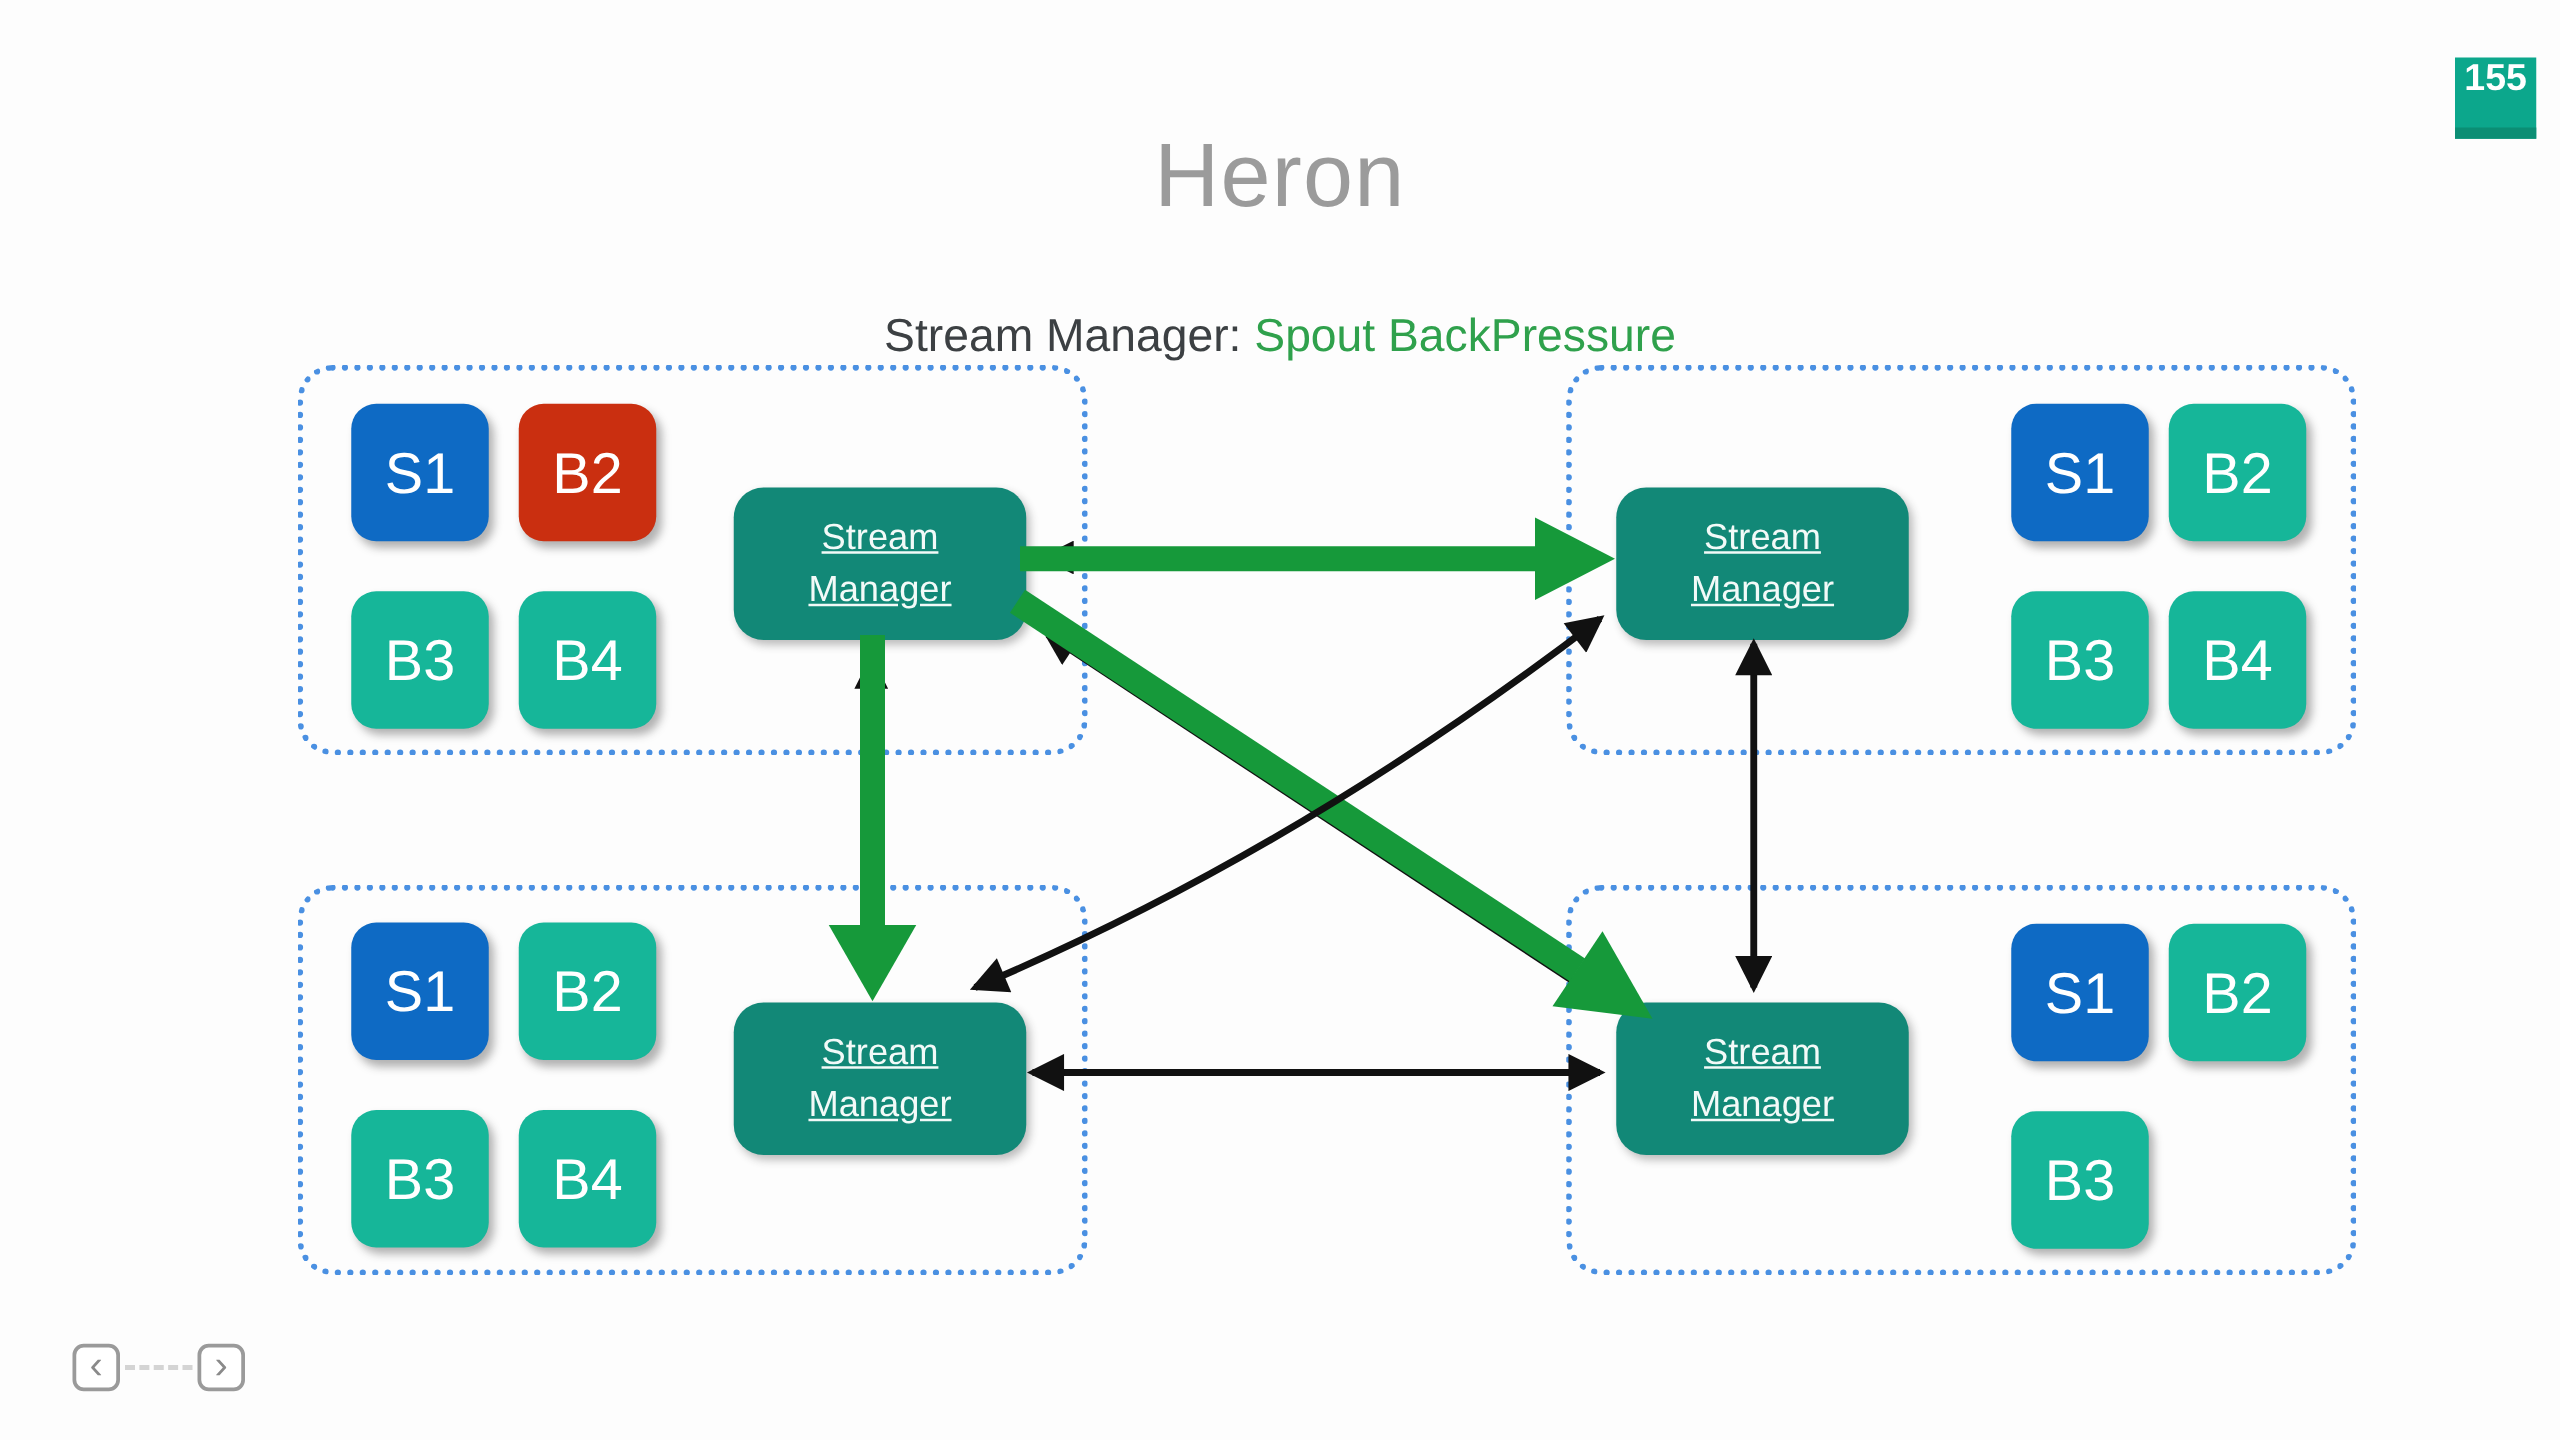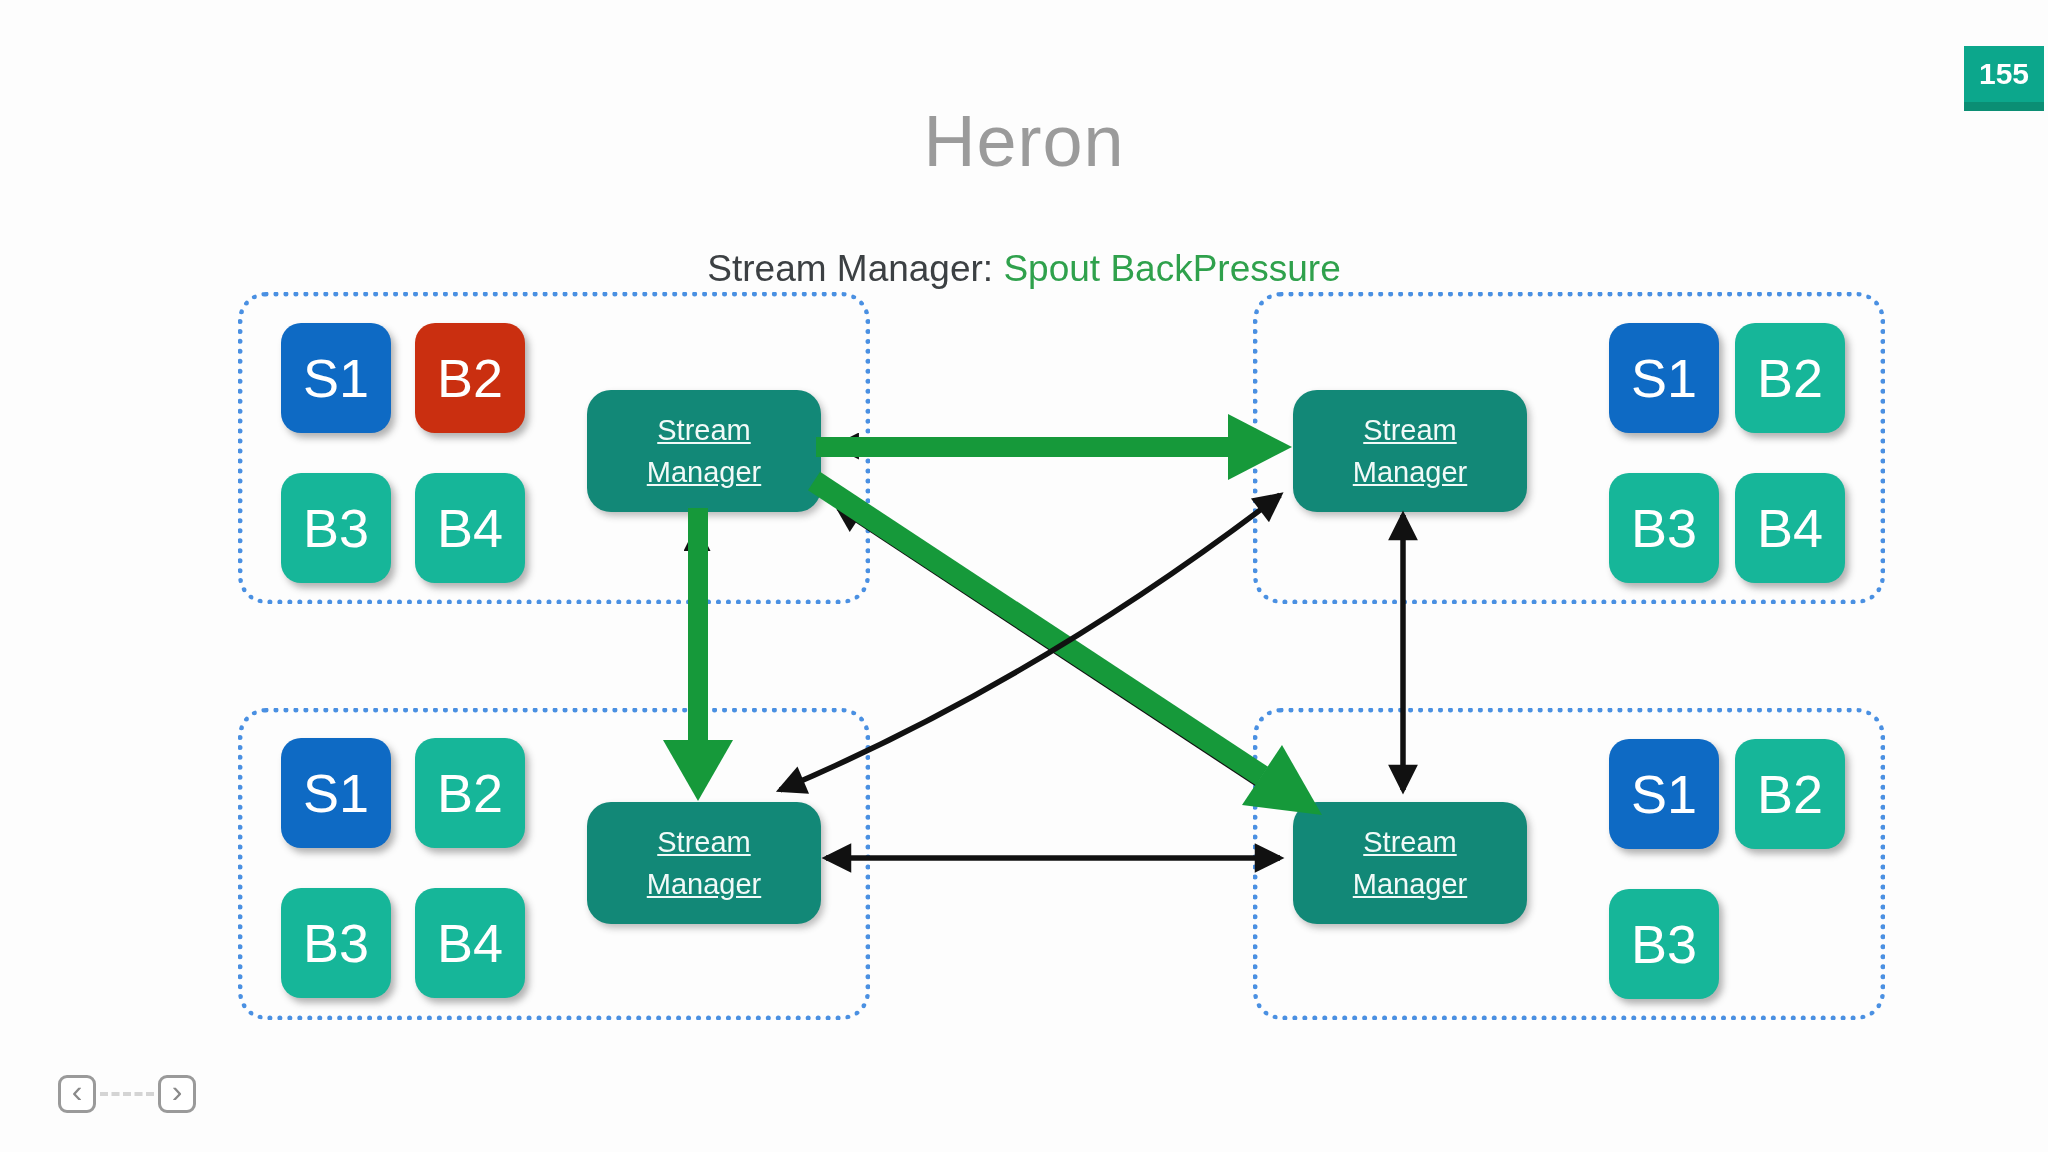--- a/index.html
+++ b/index.html
@@ -3,28 +3,28 @@
 <meta charset="utf-8">
 <style>
   html,body{margin:0;padding:0;overflow:hidden;background:#fdfdfd;}
   .stage{position:relative;width:2048px;height:1152px;background:#fdfdfd;
          font-family:"Liberation Sans","DejaVu Sans",sans-serif;}
   .title{position:absolute;left:0;right:0;top:100px;text-align:center;
          font-size:72px;font-weight:300;color:#9b9b9b;letter-spacing:1px;}
   .subtitle{position:absolute;left:0;right:0;top:248px;text-align:center;
             font-size:37px;font-weight:400;color:#3c4043;}
   .subtitle .hl{color:#2fa14c;}
-  .badge{position:absolute;left:1964px;top:46px;width:80px;height:56px;
+  .badge{position:absolute;left:1964px;top:46px;width:65px;height:56px;
          background:#0ca78c;border-bottom:9px solid #0b8e74;color:#ffffff;
-         font-size:30px;font-weight:700;display:flex;align-items:center;justify-content:center;}
+         font-size:30px;font-weight:700;display:flex;align-items:flex-start;justify-content:center;}
   .cbox{position:absolute;width:632px;height:312px;box-sizing:border-box;
         border:5px dotted #4a90e2;border-radius:28px;}
   .tq{position:absolute;width:110px;height:110px;border-radius:20px;
       display:flex;align-items:center;justify-content:center;color:#ffffff;
-      font-size:54px;font-weight:300;box-shadow:4px 5px 7px rgba(40,40,40,.35);}
+      font-size:46px;font-weight:300;box-shadow:4px 5px 7px rgba(40,40,40,.35);}
   .tq.blue{background:#0e6ac4;}
   .tq.teal{background:#16b699;}
   .tq.red{background:#ca2f10;}
   .sm{position:absolute;width:234px;height:122px;border-radius:24px;background:#128877;
       display:flex;flex-direction:column;align-items:center;justify-content:center;
       color:#f2faf8;font-size:29px;font-weight:300;line-height:42px;
       box-shadow:3px 4px 7px rgba(40,40,40,.3);text-decoration:underline;}
   .overlay{position:absolute;left:0;top:0;width:2048px;height:1152px;pointer-events:none;}
   .navbtn{position:absolute;width:38px;height:38px;box-sizing:border-box;
           border:3px solid #9a9a9a;border-radius:9px;background:#ffffff;color:#8a8a8a;

